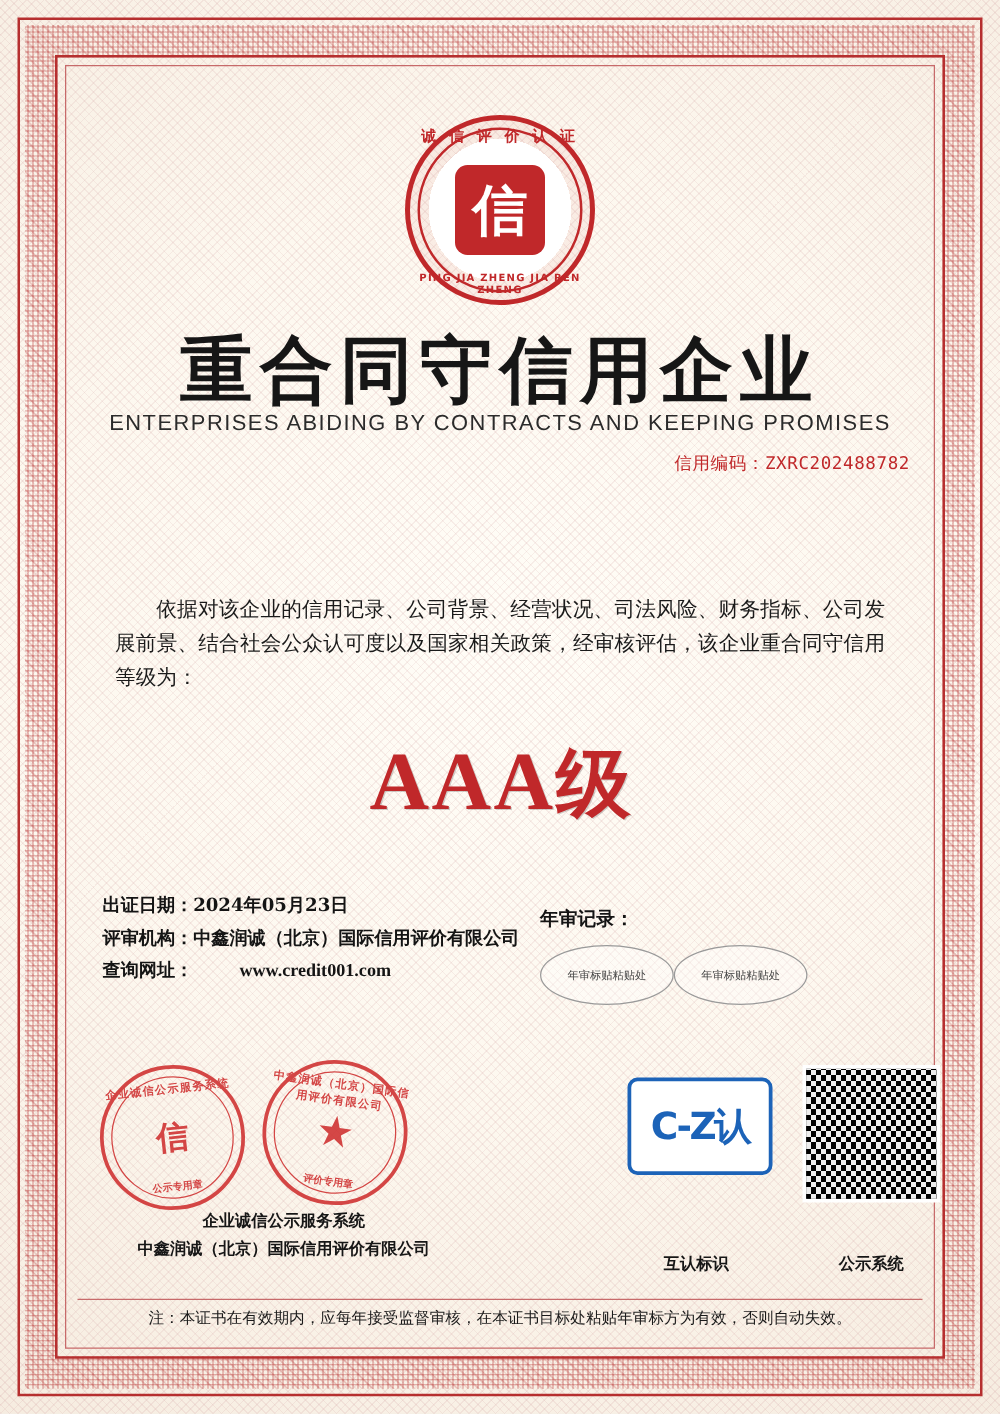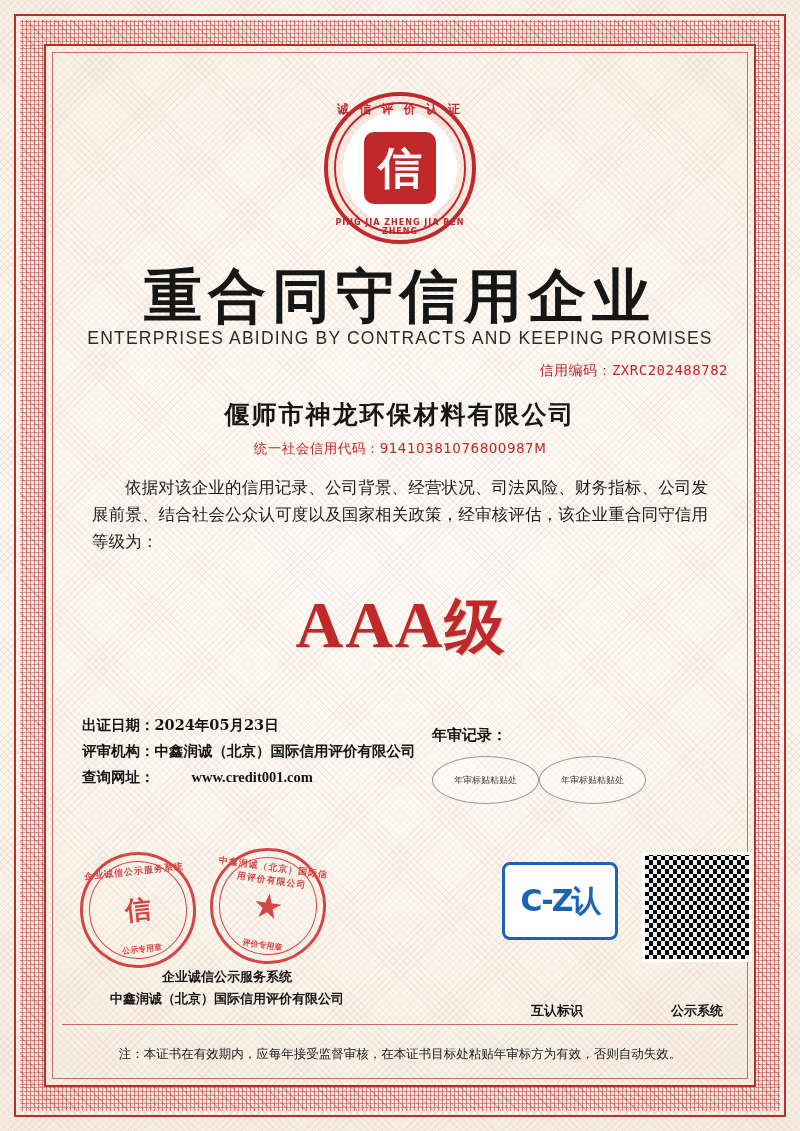--- a/index.html
+++ b/index.html
@@ -190,21 +190,21 @@
     background-blend-mode:difference;
   }
   .qr-label{
     position:absolute;left:575px;top:150px;width:120px;text-align:center;
     font-family:"DejaVu Sans", sans-serif;font-size:13px;font-weight:700;color:#161616;
   }
 
   .footnote{
     position:absolute;left:0;right:0;bottom:6px;text-align:center;
     font-family:"DejaVu Serif", serif;font-size:12.5px;color:#1a1a1a;
-    border-top:1px solid #c76a6a;padding-top:21px;
+    border-top:1px solid #c76a6a;padding-top:6px;
   }
 </style>
 </head>
 <body>
 
 <div class="certificate">
   <div class="border-outer"></div>
   <div class="border-guilloche"></div>
   <div class="border-guilloche-inner-mask"></div>
   <div class="border-mid"></div>
@@ -222,24 +222,20 @@
       </div>
     </div>
 
     <div class="title-cn">重合同守信用企业</div>
     <div class="title-en">ENTERPRISES ABIDING BY CONTRACTS AND KEEPING PROMISES</div>
 
     <div class="credit-no">
       <span>信用编码：</span><span>ZXRC202488782</span>
     </div>
 
-    <div class="company">偃师市神龙环保材料有限公司</div>
-    <div class="uscc">
-      <span>统一社会信用代码：</span><span>91410381076800987M</span>
-    </div>
 
     <div class="body-text">依据对该企业的信用记录、公司背景、经营状况、司法风险、财务指标、公司发展前景、结合社会公众认可度以及国家相关政策，经审核评估，该企业重合同守信用等级为：</div>
 
     <div class="grade">
       <span class="latin">AAA</span><span class="cn">级</span>
     </div>
 
     <div class="info">
       <div class="row">
         <span class="label">出证日期：</span><span class="val">2024年05月23日</span>

